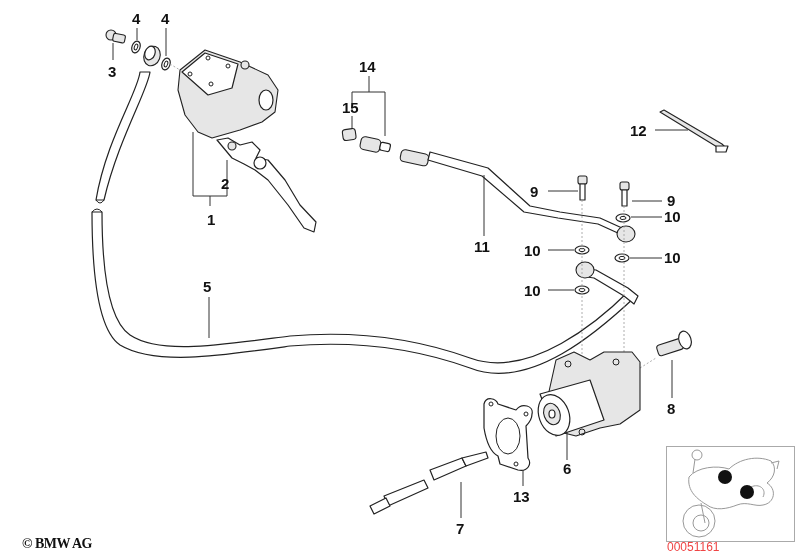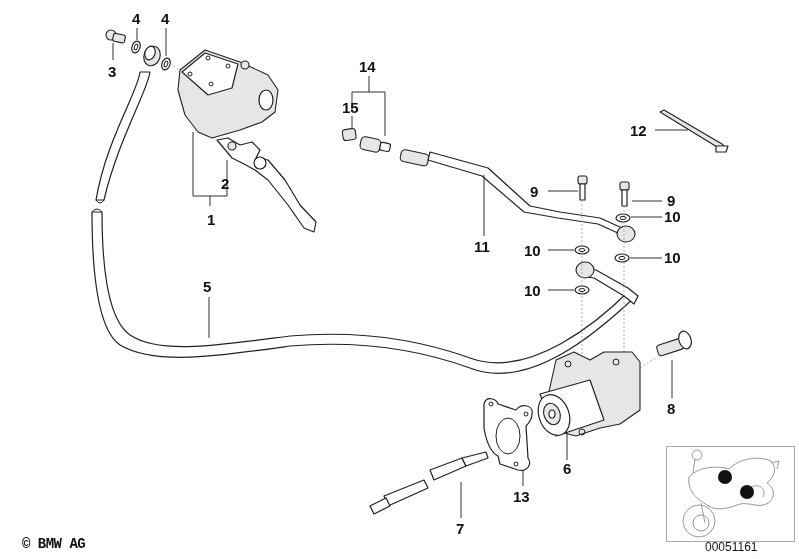--- a/index.html
+++ b/index.html
@@ -4,22 +4,22 @@
 <style>
   html, body { margin:0; padding:0; background:#ffffff; }
   body { width:799px; height:559px; position:relative; overflow:hidden; font-family:"Liberation Sans", sans-serif; }
   #diagram { position:absolute; left:0; top:0; width:799px; height:559px; }
   .part { fill:#ffffff; stroke:#222; stroke-width:1.2; stroke-linejoin:round; stroke-linecap:round; }
   .shade { fill:#e6e6e6; stroke:#222; stroke-width:1.1; stroke-linejoin:round; }
   .thin { fill:none; stroke:#222; stroke-width:1; }
   .leader { fill:none; stroke:#333; stroke-width:1; }
   .dash { fill:none; stroke:#999; stroke-width:0.8; stroke-dasharray:2 2; }
   .callout { font-family:"Liberation Sans", sans-serif; font-weight:bold; font-size:15px; fill:#111; }
-  .copyright { position:absolute; left:22px; top:536px; font-family:Liberation Mono, monospace; font-weight:bold; font-size:14px; color:#111; letter-spacing:-0.5px; }
-  .code { position:absolute; left:705px; top:540px; font-family:"Liberation Sans", sans-serif; font-size:12px; color:#0f172a; }
+  .copyright { position:absolute; left:22px; top:536px; font-family:Liberation Serif, serif; font-weight:bold; font-size:14px; color:#111; letter-spacing:-0.5px; }
+  .code { position:absolute; left:667px; top:540px; font-family:"Liberation Sans", sans-serif; font-size:12px; color:#ef4444; }
   .thumb { position:absolute; left:666px; top:446px; width:127px; height:94px; border:1px solid #aaa; background:#fff; }
 </style>
 </head>
 <body>
 
 <svg id="diagram" viewBox="0 0 799 559" xmlns="http://www.w3.org/2000/svg">
 
   <g>
     <path class="part" d="M150,72 C148,90 118,140 104,200 L96,200 C106,140 138,92 140,72 Z"></path>
     <path class="part" d="M92,212 L102,212 C102,270 108,320 130,335 C160,355 220,345 290,336 C360,330 420,340 470,358 C530,380 600,320 630,290 L636,296 C600,330 530,392 470,368 C420,350 360,340 290,346 C220,356 155,366 120,345 C98,330 92,270 92,212 Z"></path>

